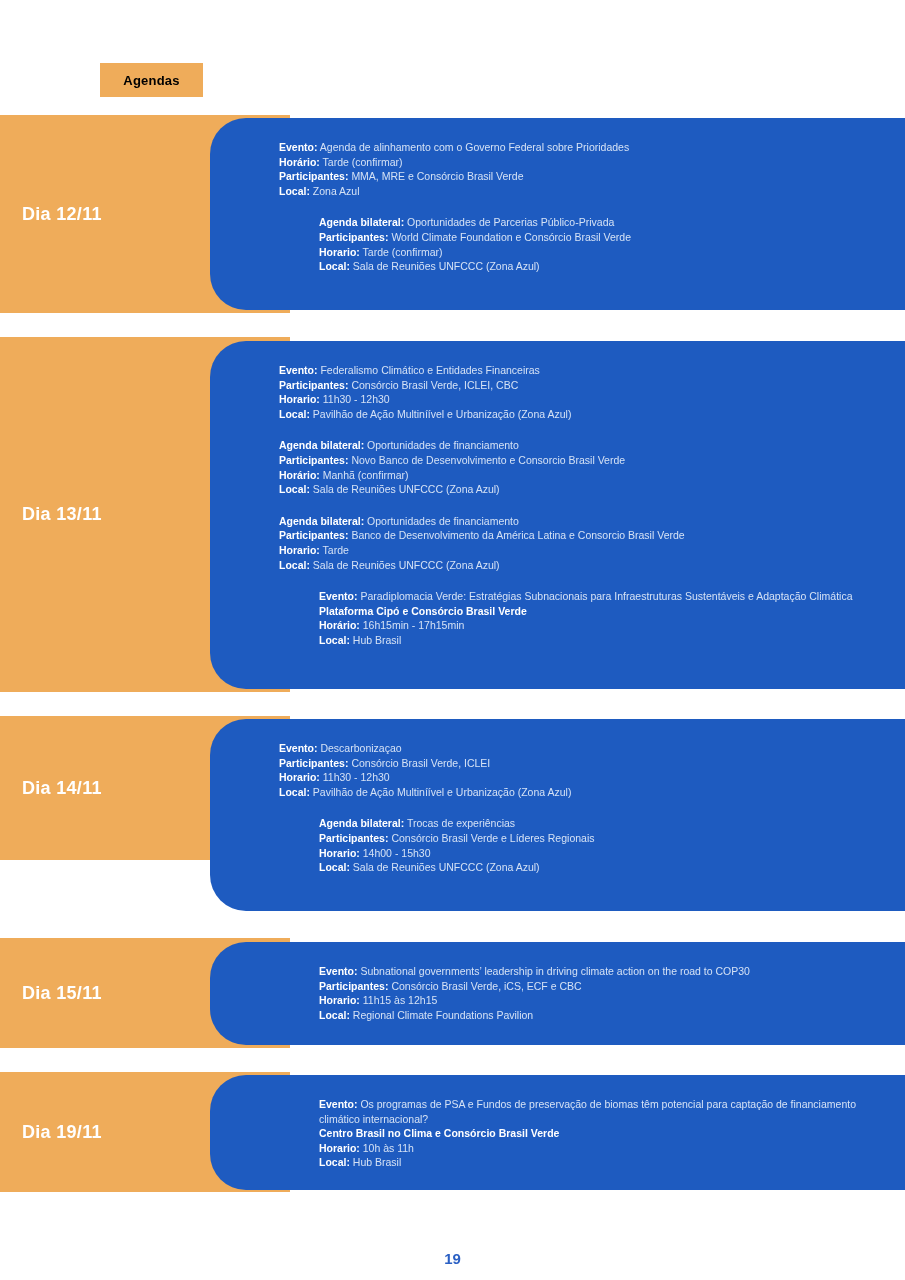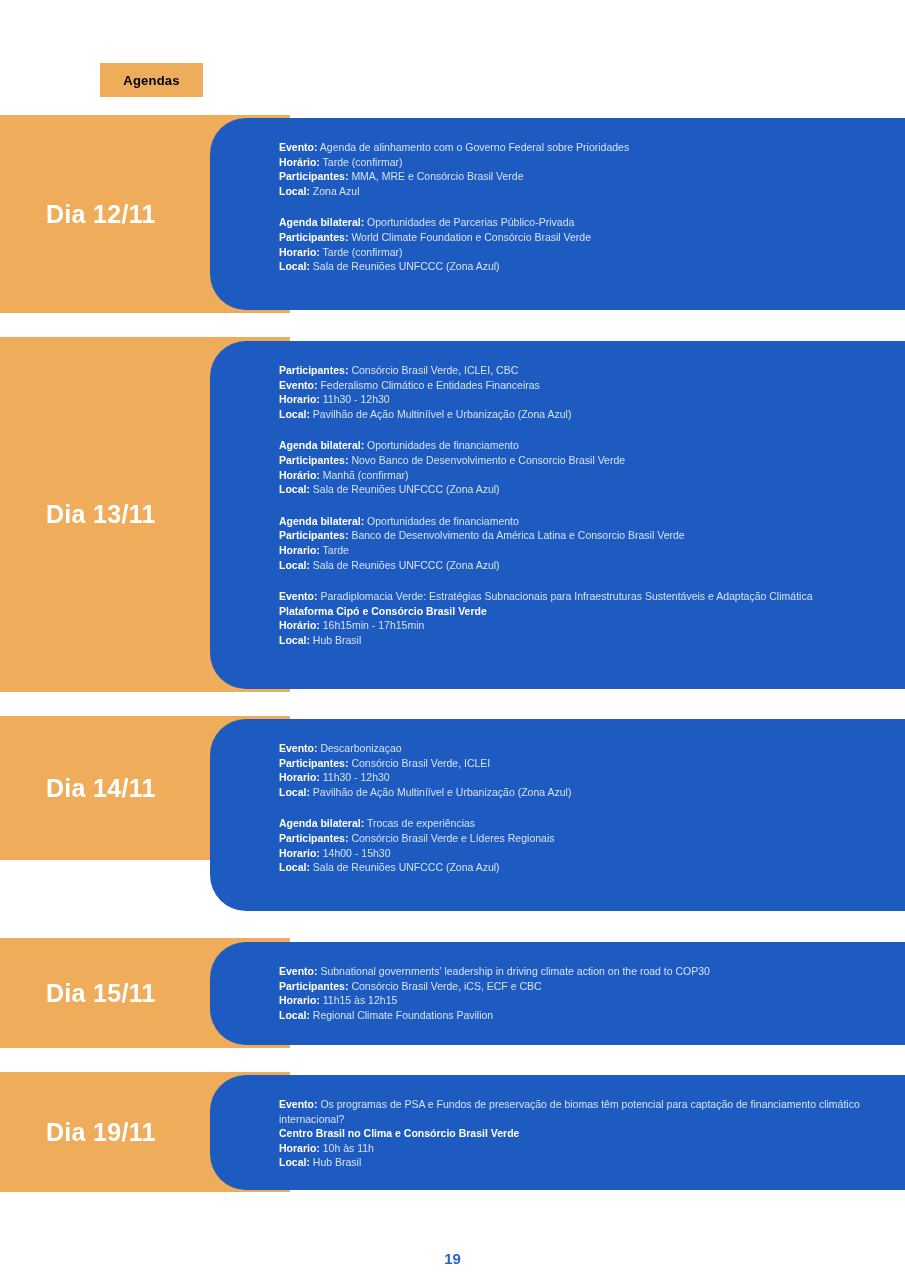--- a/index.html
+++ b/index.html
@@ -27,36 +27,36 @@
   .day-block{ position:relative; width:905px; }
 
   .day-bar{
     position:absolute; left:0; top:0;
     width:290px;
     background:#efac5a;
     display:flex; align-items:center;
     z-index:1;
   }
   .day-label{
-    color:#ffffff; font-weight:bold; font-size:25px;
-    margin-left:46px; letter-spacing:.3px; white-space:nowrap;
+    color:#ffffff; font-weight:bold; font-size:18px;
+    margin-left:22px; letter-spacing:.3px; white-space:nowrap;
   }
 
   .day-panel{
     position:absolute; left:210px; top:0;
     width:695px;
     background:#1e5bc0;
     border-top-left-radius:36px;
     border-bottom-left-radius:36px;
     z-index:2;
     padding:22px 18px 20px 25px;
   }
 
   .entry{ margin-bottom:17px; }
-  .entry:last-child{ margin-bottom:0; }
+  .entry:last-child{ margin-bottom:0;margin-left:40px; }
   .line{
     font-size:10.5px;
     line-height:14.6px;
     color:#d5e2f5;
     white-space:pre-wrap;
     padding-left:44px;
   }
   .line .lbl{ font-weight:bold; color:#ffffff; }
   .line.strong{ font-weight:bold; color:#ffffff; }
 
@@ -94,22 +94,22 @@
             <div class="line"><span class="lbl">Local:</span> <span>Sala de Reuniões UNFCCC (Zona Azul)</span></div>
           </div>
         </div>
       </div>
       <div class="day-block" style="height: 355px; margin-bottom: 24px;">
         <div class="day-bar" style="height: 355px;">
           <div class="day-label">Dia 13/11</div>
         </div>
         <div class="day-panel" style="min-height: 348px; top: 4px;">
           <div class="entry">
+            <div class="line"><span class="lbl">Evento:</span> <span>Federalismo Climático e Entidades Financeiras</span></div>
             <div class="line"><span class="lbl">Participantes:</span> <span>Consórcio Brasil Verde, ICLEI, CBC</span></div>
-            <div class="line"><span class="lbl">Evento:</span> <span>Federalismo Climático e Entidades Financeiras</span></div>
             <div class="line"><span class="lbl">Horario:</span> <span>11h30 - 12h30</span></div>
             <div class="line"><span class="lbl">Local:</span> <span>Pavilhão de Ação Multiníível e Urbanização (Zona Azul)</span></div>
           </div>
           <div class="entry">
             <div class="line"><span class="lbl">Agenda bilateral:</span> <span>Oportunidades de financiamento</span></div>
             <div class="line"><span class="lbl">Participantes:</span> <span>Novo Banco de Desenvolvimento e Consorcio Brasil Verde</span></div>
             <div class="line"><span class="lbl">Horário:</span> <span>Manhã (confirmar)</span></div>
             <div class="line"><span class="lbl">Local:</span> <span>Sala de Reuniões UNFCCC (Zona Azul)</span></div>
           </div>
           <div class="entry">

